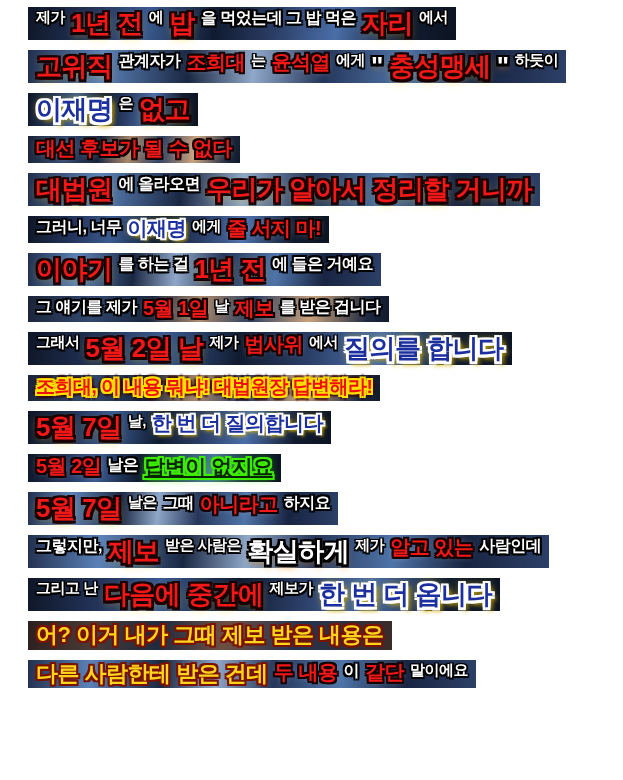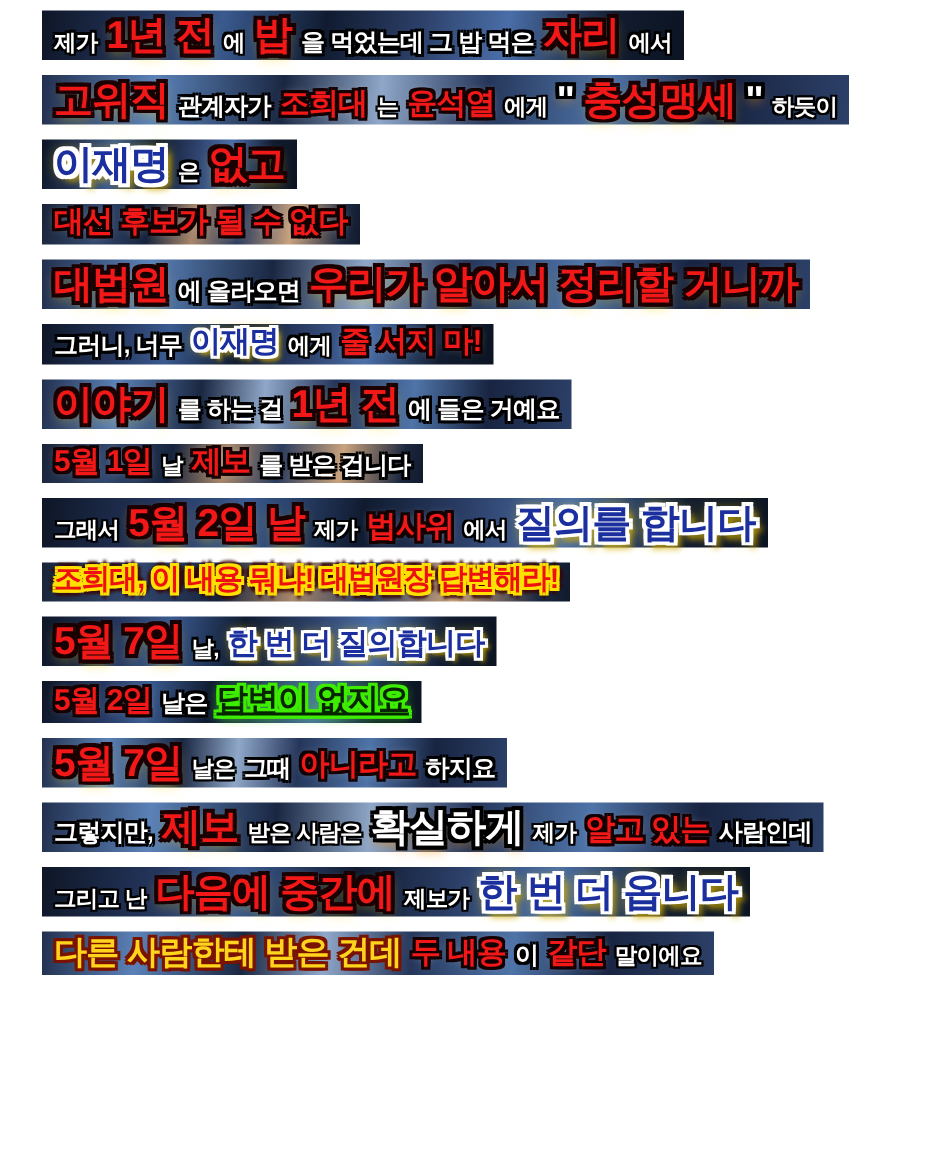--- a/index.html
+++ b/index.html
@@ -3,21 +3,21 @@
 <meta charset="utf-8">
 <style>
   html,body{margin:0;padding:0;}
   body{
     width:623px;height:780px;background:#ffffff;overflow:hidden;
     font-family:"Liberation Sans","DejaVu Sans",sans-serif;
   }
   #collage{padding:7px 0 0 28px;}
   .row{display:block;margin-bottom:10px;}
   .cap{
-    display:inline-flex;align-items:flex-end;gap:6px;
+    display:inline-flex;align-items:flex-start;gap:6px;
     padding:2px 8px 3px 8px;white-space:nowrap;
   }
   .seg{font-weight:bold;letter-spacing:-0.5px;line-height:1.08;}
 
   
   .bg-a{background:linear-gradient(100deg,#0e1626 0%,#24355c 16%,#3a5a8f 28%,#101b30 44%,#2b3e66 58%,#4a6ea8 72%,#121c30 88%,#0c1422 100%);}
   .bg-b{background:linear-gradient(95deg,#22304f 0%,#5b82b8 14%,#1a2742 30%,#8fa7c8 42%,#25365a 55%,#4f74a8 70%,#182441 84%,#2c4068 100%);}
   .bg-c{background:linear-gradient(100deg,#1a2438 0%,#33486e 18%,#16233c 34%,#a8876a 48%,#2a3c5e 62%,#c9a27d 78%,#1c2840 94%,#111a2c 100%);}
   .bg-d{background:linear-gradient(100deg,#2b1f1f 0%,#4a3a35 18%,#1f2a40 36%,#6e4f43 54%,#243350 74%,#3b2b28 100%);}
 
@@ -87,20 +87,21 @@
         <span class="seg s-white-sm">에게</span>
         <span class="seg s-red-md">줄 서지 마!</span>
       </div></div>
     <div class="row"><div class="cap bg-b">
         <span class="seg s-red-lg">이야기</span>
         <span class="seg s-white-md">를 하는 걸</span>
         <span class="seg s-red-lg">1년 전</span>
         <span class="seg s-white-md">에 들은 거예요</span>
       </div></div>
     <div class="row"><div class="cap bg-c">
+        <span class="seg s-white-md">그 얘기를 제가</span>
         <span class="seg s-red-md">5월 1일</span>
         <span class="seg s-white-sm">날</span>
         <span class="seg s-red-md">제보</span>
         <span class="seg s-white-md">를 받은 겁니다</span>
       </div></div>
     <div class="row"><div class="cap bg-a">
         <span class="seg s-white-sm">그래서</span>
         <span class="seg s-red-lg">5월 2일 날</span>
         <span class="seg s-white-sm">제가</span>
         <span class="seg s-red-md">법사위</span>
@@ -135,20 +136,23 @@
         <span class="seg s-white-sm">제가</span>
         <span class="seg s-red-md">알고 있는</span>
         <span class="seg s-white-md">사람인데</span>
       </div></div>
     <div class="row"><div class="cap bg-a">
         <span class="seg s-white-sm">그리고 난</span>
         <span class="seg s-red-lg">다음에 중간에</span>
         <span class="seg s-white-sm">제보가</span>
         <span class="seg s-blue-lg">한 번 더 옵니다</span>
       </div></div>
+    <div class="row"><div class="cap bg-d">
+        <span class="seg s-yellow-md">어? 이거 내가 그때 제보 받은 내용은</span>
+      </div></div>
     <div class="row"><div class="cap bg-b">
         <span class="seg s-yellow-md">다른 사람한테 받은 건데</span>
         <span class="seg s-red-md">두 내용</span>
         <span class="seg s-white-md">이</span>
         <span class="seg s-red-md">같단</span>
         <span class="seg s-white-sm">말이에요</span>
       </div></div>
   </main>
 
 </body></html>

